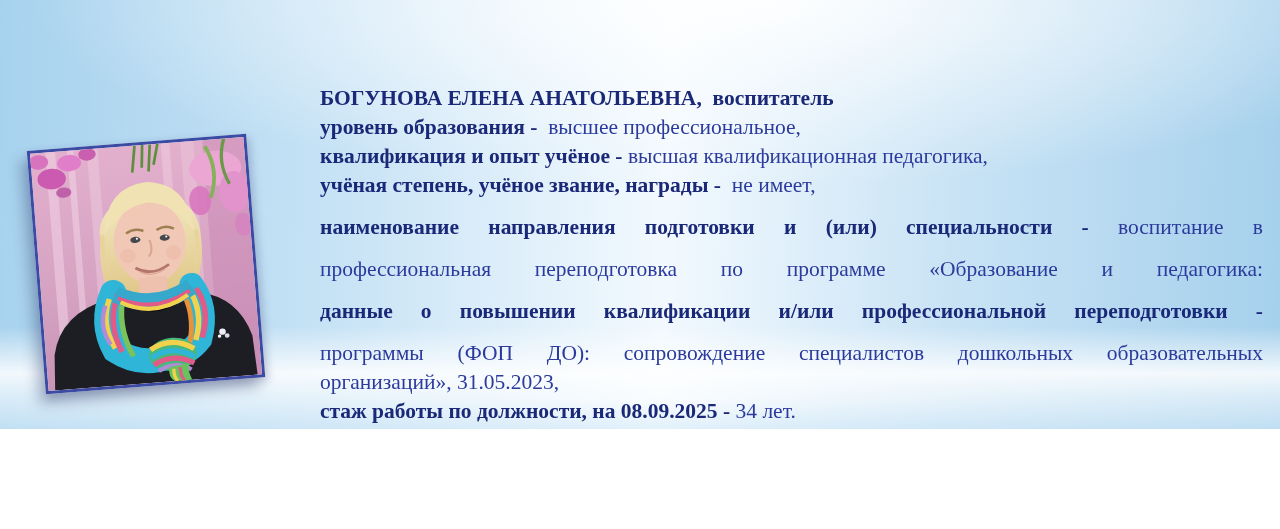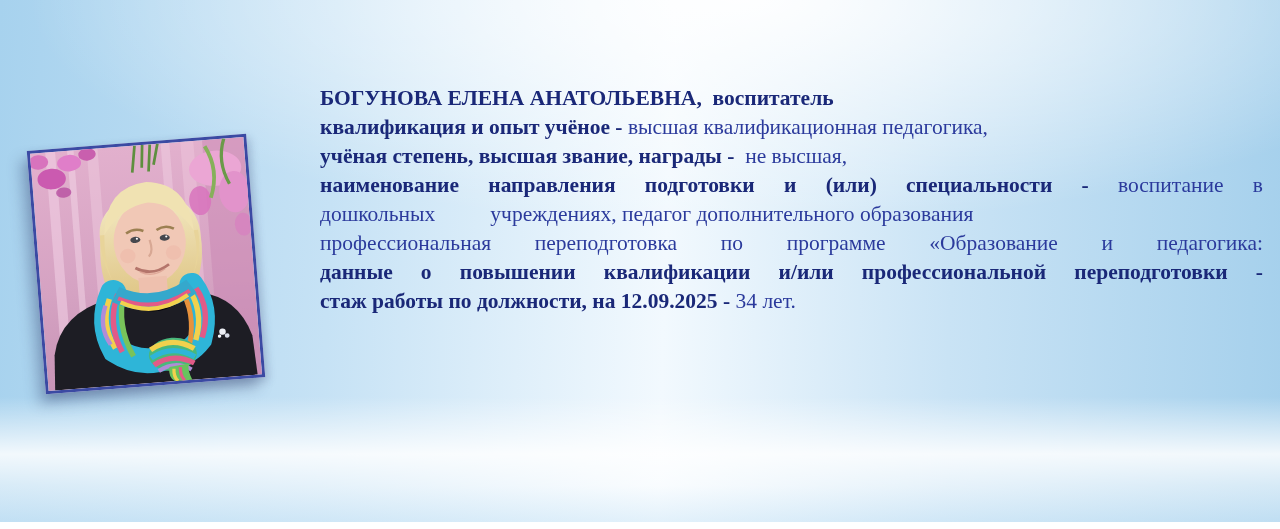--- a/index.html
+++ b/index.html
@@ -1,18 +1,18 @@
 <!DOCTYPE html>
 <html><head>
 <meta charset="utf-8">
 <style>
   html,body{margin:0;padding:0;}
   body{width:1280px;height:529px;overflow:hidden;font-family:"Liberation Serif",serif;}
   .slide{
-    position:relative;width:1280px;height:522px;overflow:hidden;
+    position:relative;width:1280px;height:429px;overflow:hidden;
     background:
       linear-gradient(180deg, rgba(255,255,255,0) 0%, rgba(255,255,255,0) 76%,
                       rgba(255,255,255,.85) 87%, rgba(255,255,255,.55) 93%, rgba(213,234,248,.55) 100%),
       radial-gradient(90% 70% at 58% 0%, rgba(255,255,255,.95) 0%, rgba(255,255,255,0) 62%),
       linear-gradient(92deg, #a7d2ee 0%, #c6e2f5 26%, #f2f9fe 52%, #c9e3f5 74%, #a5d0ec 100%);
   }
   
   .photo-frame{
     position:absolute;left:36px;top:142px;width:214px;height:238px;
     transform:rotate(-4.5deg);
@@ -20,21 +20,21 @@
     box-shadow: inset 0 0 0 1px #c9d6f2, -7px 9px 14px rgba(55,70,115,.38), 3px 4px 8px rgba(55,70,115,.22);
     background:#fff;
   }
   .photo-frame svg{display:block;width:100%;height:100%;}
   
   .profile{
     position:absolute;left:320px;top:84px;width:943px;
     color:#22308d;font-size:21.5px;line-height:29px;
   }
   .line{white-space:pre-wrap;}
-  .line.jl{white-space:normal;text-align:justify;text-align-last:justify;}
+  .line.jl{white-space:normal;text-align:justify;text-align-last:justify;margin-top:13px;}
   .seg{color:#2b3a9c;}
   .seg.b{font-weight:700;color:#1a2878;}
   .tab-spacer{display:inline-block;width:55px;}
 </style>
 </head>
 <body>
 
 <div class="slide">
 
   <div class="photo-frame">
@@ -139,22 +139,24 @@
       <g>
         <circle cx="163" cy="186" r="3" fill="#eef0f6"></circle>
         <circle cx="167" cy="190" r="2.2" fill="#d8dce8"></circle>
         <circle cx="160" cy="190" r="1.6" fill="#f8f9fc"></circle>
       </g>
     </svg>
   </div>
 
   <div class="profile">
     <div class="line"><span class="seg b">БОГУНОВА ЕЛЕНА АНАТОЛЬЕВНА,  воспитатель</span></div>
+    <div class="line"><span class="seg b">уровень образования - </span><span class="seg"> высшее профессиональное,</span></div>
     <div class="line"><span class="seg b">квалификация и опыт учёное - </span><span class="seg">высшая квалификационная педагогика,</span></div>
-    <div class="line"><span class="seg b">учёная степень, высшая звание, награды - </span><span class="seg"> не высшая,</span></div>
+    <div class="line"><span class="seg b">учёная степень, учёное звание, награды - </span><span class="seg"> не имеет,</span></div>
     <div class="line jl"><span class="seg b">наименование направления подготовки и (или) специальности - </span><span class="seg">воспитание в</span></div>
-    <div class="line"><span class="seg">дошкольных</span><span class="tab-spacer"></span><span class="seg">учреждениях, педагог дополнительного образования</span></div>
     <div class="line jl"><span class="seg">профессиональная переподготовка по программе «Образование и педагогика:</span></div>
     <div class="line jl"><span class="seg b">данные о повышении квалификации и/или профессиональной переподготовки -</span></div>
-    <div class="line"><span class="seg b">стаж работы по должности, на 12.09.2025 - </span><span class="seg">34 лет.</span></div>
+    <div class="line jl"><span class="seg">программы (ФОП ДО): сопровождение специалистов дошкольных образовательных</span></div>
+    <div class="line"><span class="seg">организаций», 31.05.2023,</span></div>
+    <div class="line"><span class="seg b">стаж работы по должности, на 08.09.2025 - </span><span class="seg">34 лет.</span></div>
   </div>
 
 </div>
 
 </body></html>

